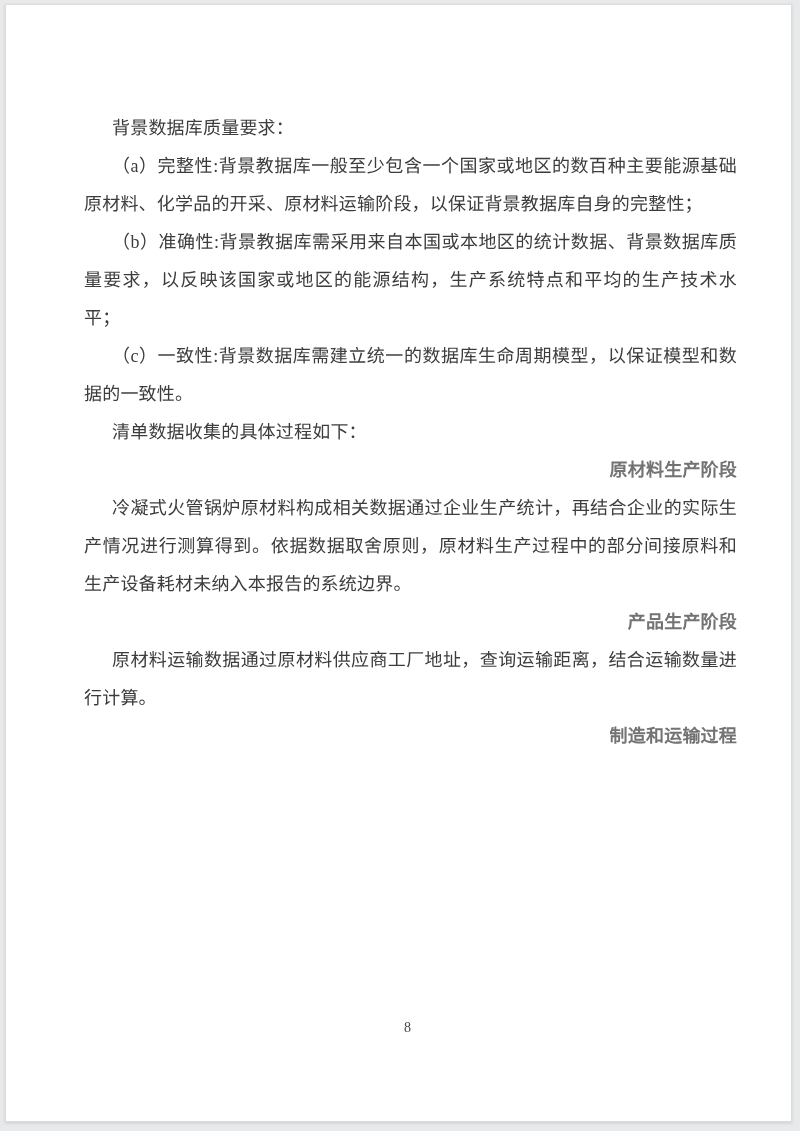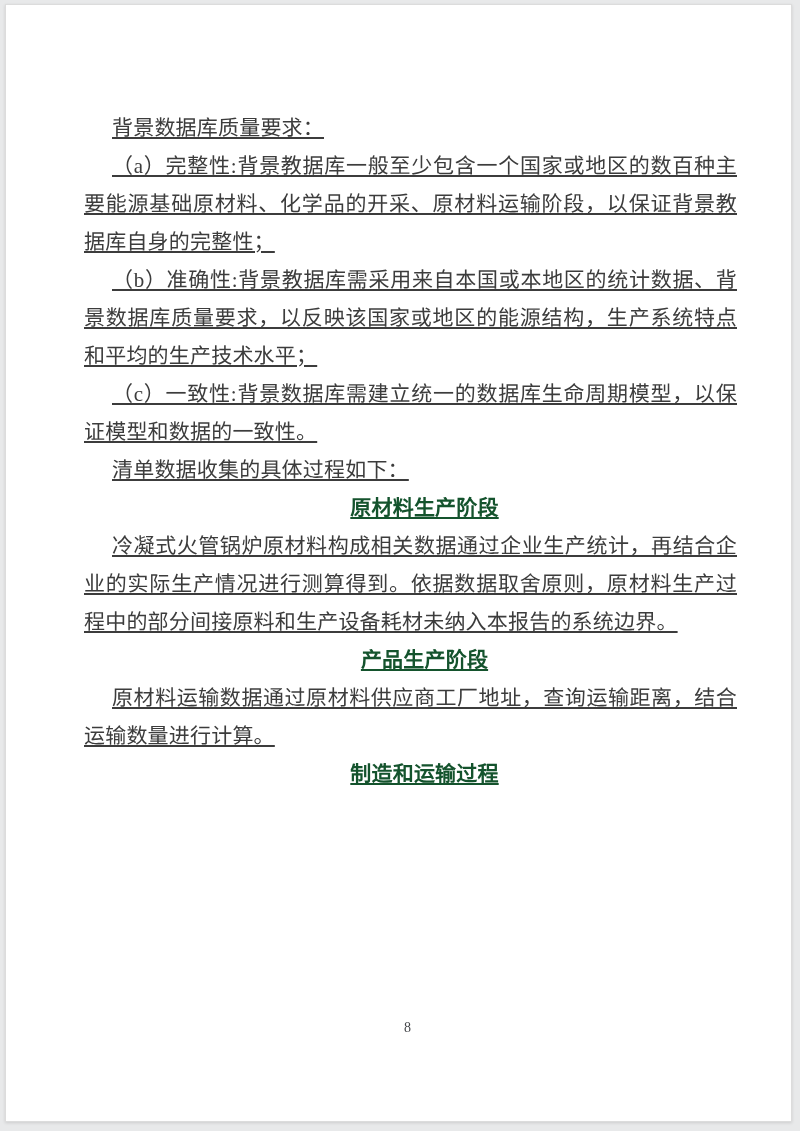--- a/index.html
+++ b/index.html
@@ -29,33 +29,32 @@
     box-shadow: 0 1px 3px rgba(0,0,0,0.12);
   }
   .content {
     position: absolute;
     left: 78px;
     right: 54px;
     top: 104px;
   }
   .para {
     margin: 0;
-    font-size: 21px;
+    font-size: 18px;
     line-height: 38px;
     letter-spacing: 0.2px;
     color: #3c3c3c;
     text-align: justify;
     text-indent: 28px;
     word-break: break-all;
-    text-decoration: underline;
   }
   .para.heading {
     font-weight: bold;
-    color: #14532d;
-    text-align: center;
+    color: #737373;
+    text-align: right;
   }
   .footer {
     position: absolute;
     left: 0;
     right: 0;
     bottom: 85px;
     text-align: center;
     transform: translateX(9px);
     font-size: 14px;
     color: #46484c;

